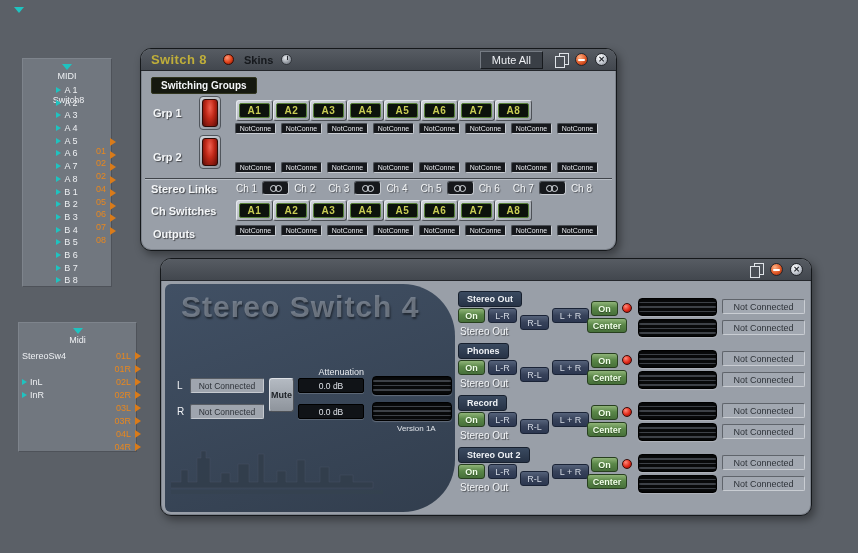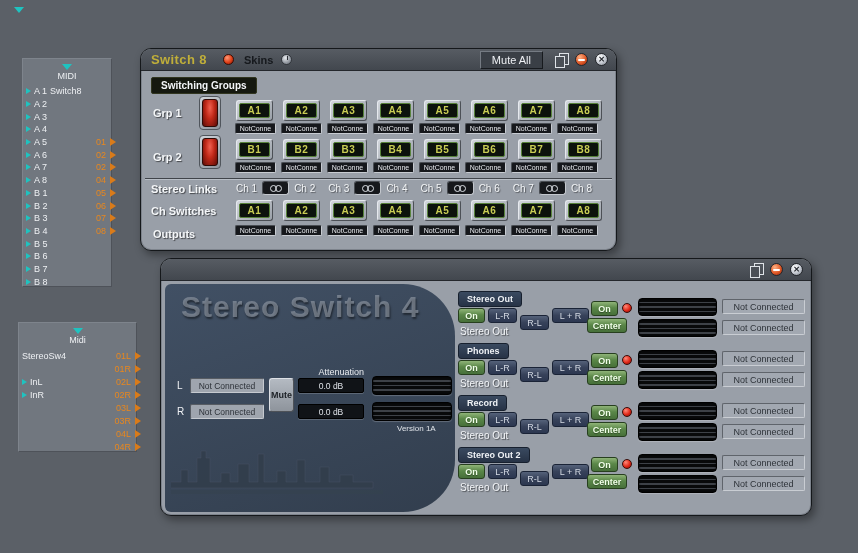--- a/index.html
+++ b/index.html
@@ -17,21 +17,21 @@
   .ball.close { background:radial-gradient(circle at 35% 30%, #ffffff, #c4c9d1 55%, #767c85); color:#23272d; font-size:8px; font-weight:bold; line-height:1; }
   .pages-icon { position:relative; width:13px; height:14px; }
   .pages-icon::before { content:""; position:absolute; left:4px; top:0; width:8px; height:10px; border:1px solid #dfe3e8; }
   .pages-icon::after { content:""; position:absolute; left:0; top:3px; width:8px; height:10px; border:1px solid #dfe3e8; background:#4a4f56; }
 
   
   .module { position:absolute; background:#71777f; border:1px solid #7e848c; border-right-color:#4e5259; border-bottom-color:#4e5259; }
   .mod-header { height:26px; display:flex; flex-direction:column; align-items:center; justify-content:center; gap:1px; color:#eef0f3; font-size:9px; }
   .mod-row { position:relative; display:flex; align-items:center; padding:0 3px; font-size:9px; color:#eef0f3; }
   .mod1 { left:22px; top:58px; width:90px; height:229px; }
-  .mod1 .mod-row { height:12.7px; }
+  .mod1 .mod-row { height:12.7px;flex-direction:column; }
   .mod2 { left:18px; top:322px; width:119px; height:130px; }
   .mod2 .mod-row { height:13px; }
   .p-port { display:flex; align-items:center; }
   .mod1 .p-port::before { content:""; width:0; height:0; border-top:3.5px solid transparent; border-bottom:3.5px solid transparent; border-left:5px solid #1fc3c0; margin-right:3px; }
   .p-label { margin-left:3px; }
   .p-out { margin-left:auto; color:#e8871e; padding-right:2px; }
   .p-out:not(:empty)::after { content:""; position:absolute; right:-5px; top:50%; margin-top:-4px; width:0; height:0; border-top:4px solid transparent; border-bottom:4px solid transparent; border-left:6px solid #d97b1a; }
   .p-left { display:flex; align-items:center; }
   .mod2 .p-left:not(:empty)::before { content:""; width:0; height:0; border-top:3.5px solid transparent; border-bottom:3.5px solid transparent; border-left:5px solid #1fc3c0; margin-right:3px; }
   .mod2 .mod-row:first-child .p-left::before { display:none; }
@@ -42,21 +42,21 @@
   .ball-red { width:11px; height:11px; border-radius:50%; border:1px solid #3a0f06; background:radial-gradient(circle at 35% 30%, #ff9876, #e04018 55%, #7c1608); margin-left:16px; }
   .skins-label { color:#16191d; font-weight:bold; font-size:11px; margin-left:10px; }
   .knob { width:11px; height:11px; border-radius:50%; background:radial-gradient(circle at 38% 32%, #e8ebef, #9298a0 60%, #6a7078); border:1px solid #32363c; position:relative; margin-left:8px; }
   .knob::after { content:""; position:absolute; left:50%; top:1px; width:1.5px; height:4px; background:#2a2e34; }
   .mute-all { background:#3a3f46; color:#eef0f4; font-size:11px; padding:2px 11px; border:1px solid; border-color:#757b83 #171a1e #171a1e #757b83; margin-right:5px; }
   .win1-body { position:relative; height:179px; }
   .sg-badge { position:absolute; left:10px; top:6px; background:#15180f; border:1px solid #31351f; color:#f4f6f8; font-weight:bold; font-size:10px; padding:2px 9px; border-radius:2px; }
   .row-label { position:absolute; color:#f4f6f8; font-weight:bold; font-size:11px; text-shadow:1px 1px 1px rgba(0,0,0,.55); }
   .led-frame { position:absolute; width:22px; height:34px; background:linear-gradient(145deg,#cfd4da,#8d939b); border:1px solid #50555c; border-radius:4px; padding:2px; }
   .led-red { width:100%; height:100%; border-radius:3px; border:1px solid #2e0a06; background:radial-gradient(ellipse at 50% 30%, #f06050 0%, #c02818 45%, #5a0c06 100%); }
-  .btn-row { position:absolute; display:flex; gap:10px; }
+  .btn-row { position:absolute; display:flex; gap:0; }
   .sw-btn { width:37px; height:21px; background:linear-gradient(145deg,#d2d6dc,#9aa0a8); border:1px solid; border-color:#e6e9ee #4c5056 #4c5056 #e6e9ee; border-radius:3px; padding:2px; }
   .sw-face { width:100%; height:100%; background:#0c120c; border:1px solid #57823a; border-radius:2px; color:#c9cd54; font-weight:bold; font-size:10px; display:flex; align-items:center; justify-content:center; letter-spacing:.5px; }
   .conn-row { position:absolute; display:flex; gap:5px; }
   .conn-badge { width:41px; height:11px; background:#16181c; border:1px solid; border-color:#4a4e54 #c8ccd2 #c8ccd2 #4a4e54; border-radius:2px; color:#e8eaee; font-size:7px; display:flex; align-items:center; justify-content:center; }
   .divider { position:absolute; left:4px; right:4px; top:107px; height:2px; border-top:1px solid #40444a; border-bottom:1px solid #b8bec6; }
   .links-row { position:absolute; left:95px; top:110px; display:flex; align-items:center; }
   .link-pair { display:flex; align-items:center; gap:5px; margin-right:13px; }
   .ch-label { font-size:10px; color:#f2f4f6; text-shadow:1px 1px 1px rgba(0,0,0,.45); }
   .link-btn { width:27px; height:14px; background:#16181c; border:1px solid; border-color:#494d53 #c4c8ce #c4c8ce #494d53; border-radius:3px; display:flex; align-items:center; justify-content:center; }
   .link-icon { display:flex; }
@@ -296,47 +296,20 @@
           <div class="conn-badge">NotConne</div>
           <div class="conn-badge">NotConne</div>
           <div class="conn-badge">NotConne</div>
           <div class="conn-badge">NotConne</div>
         </div>
 
       <span class="row-label" style="left:12px; top:80px;">Grp 2</span>
       <div class="led-frame" style="left:58px; top:64px;">
           <div class="led-red"></div>
         </div>
-      <div class="btn-row" style="left:95px; top:68px;">
-
-      <div class="sw-btn">
-            <span class="sw-face">B1</span>
-          </div>
-          <div class="sw-btn">
-            <span class="sw-face">B2</span>
-          </div>
-          <div class="sw-btn">
-            <span class="sw-face">B3</span>
-          </div>
-          <div class="sw-btn">
-            <span class="sw-face">B4</span>
-          </div>
-          <div class="sw-btn">
-            <span class="sw-face">B5</span>
-          </div>
-          <div class="sw-btn">
-            <span class="sw-face">B6</span>
-          </div>
-          <div class="sw-btn">
-            <span class="sw-face">B7</span>
-          </div>
-          <div class="sw-btn">
-            <span class="sw-face">B8</span>
-          </div>
-        </div>
       <div class="conn-row" style="left:94px; top:91px;">
 
       <div class="conn-badge">NotConne</div>
           <div class="conn-badge">NotConne</div>
           <div class="conn-badge">NotConne</div>
           <div class="conn-badge">NotConne</div>
           <div class="conn-badge">NotConne</div>
           <div class="conn-badge">NotConne</div>
           <div class="conn-badge">NotConne</div>
           <div class="conn-badge">NotConne</div>

